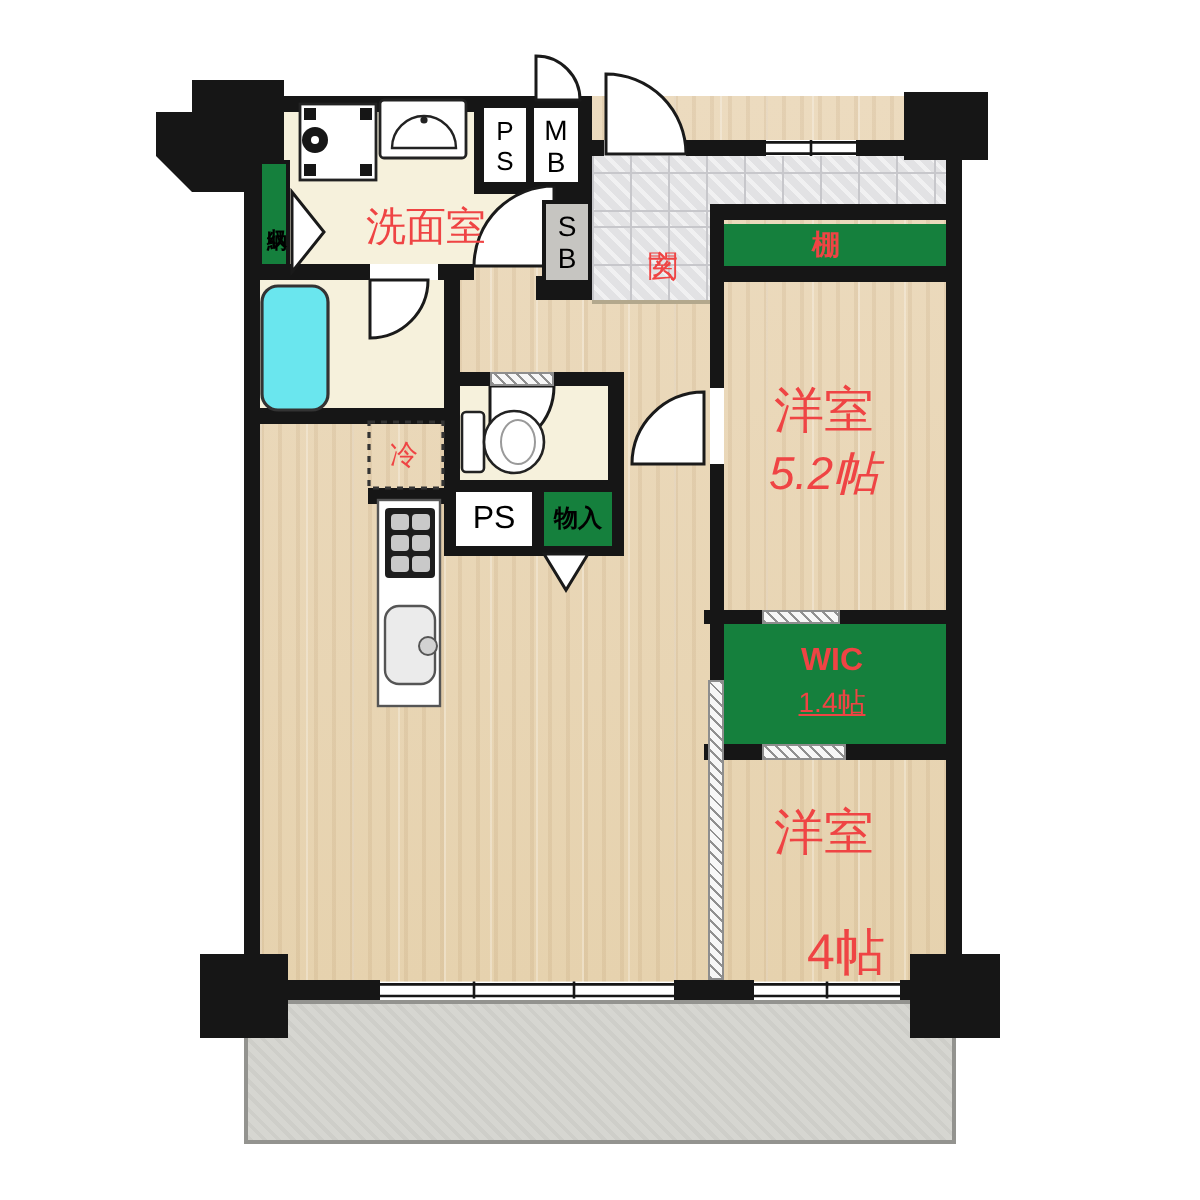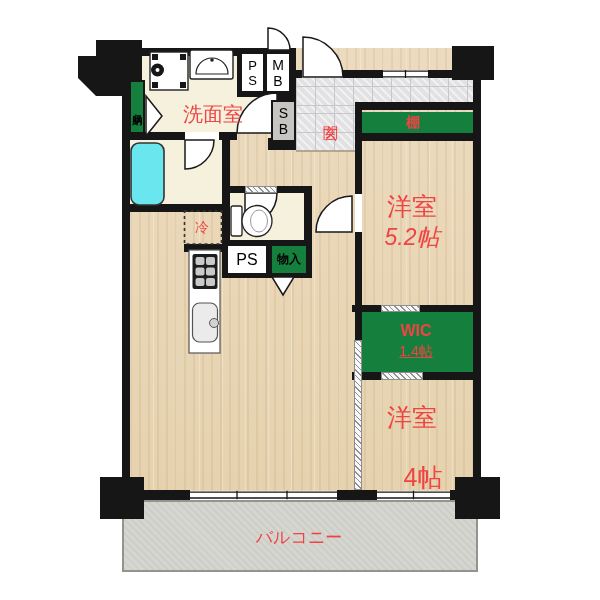--- a/index.html
+++ b/index.html
@@ -172,16 +172,15 @@
 
   <div class="lbl" style="left:213px;top:114px;font-size:20px;">洗面室</div>
   <div class="lbl vjp" style="left:331px;top:114px;font-size:15px;">玄関</div>
   <div class="lbl" style="left:413px;top:122px;font-size:14px;font-weight:600;">棚</div>
   <div class="lbl" style="left:412px;top:206px;font-size:25px;">洋室</div>
   <div class="lbl" style="left:412px;top:237px;font-size:23px;font-style:italic;">5.2帖</div>
   <div class="lbl" style="left:416px;top:331px;font-size:16px;font-weight:600;">WIC</div>
   <div class="lbl" style="left:416px;top:351px;font-size:14px;text-decoration:underline;">1.4帖</div>
   <div class="lbl" style="left:412px;top:417px;font-size:25px;">洋室</div>
   <div class="lbl" style="left:423px;top:449px;font-size:25px;margin-top:28px;">4帖</div>
-  <div class="lbl" style="left:299px;top:537px;font-size:17px;">バルコニー</div>
   <div class="lbl" style="left:202px;top:227px;font-size:14px;">冷</div>
 
 </div>
 
 </body></html>

